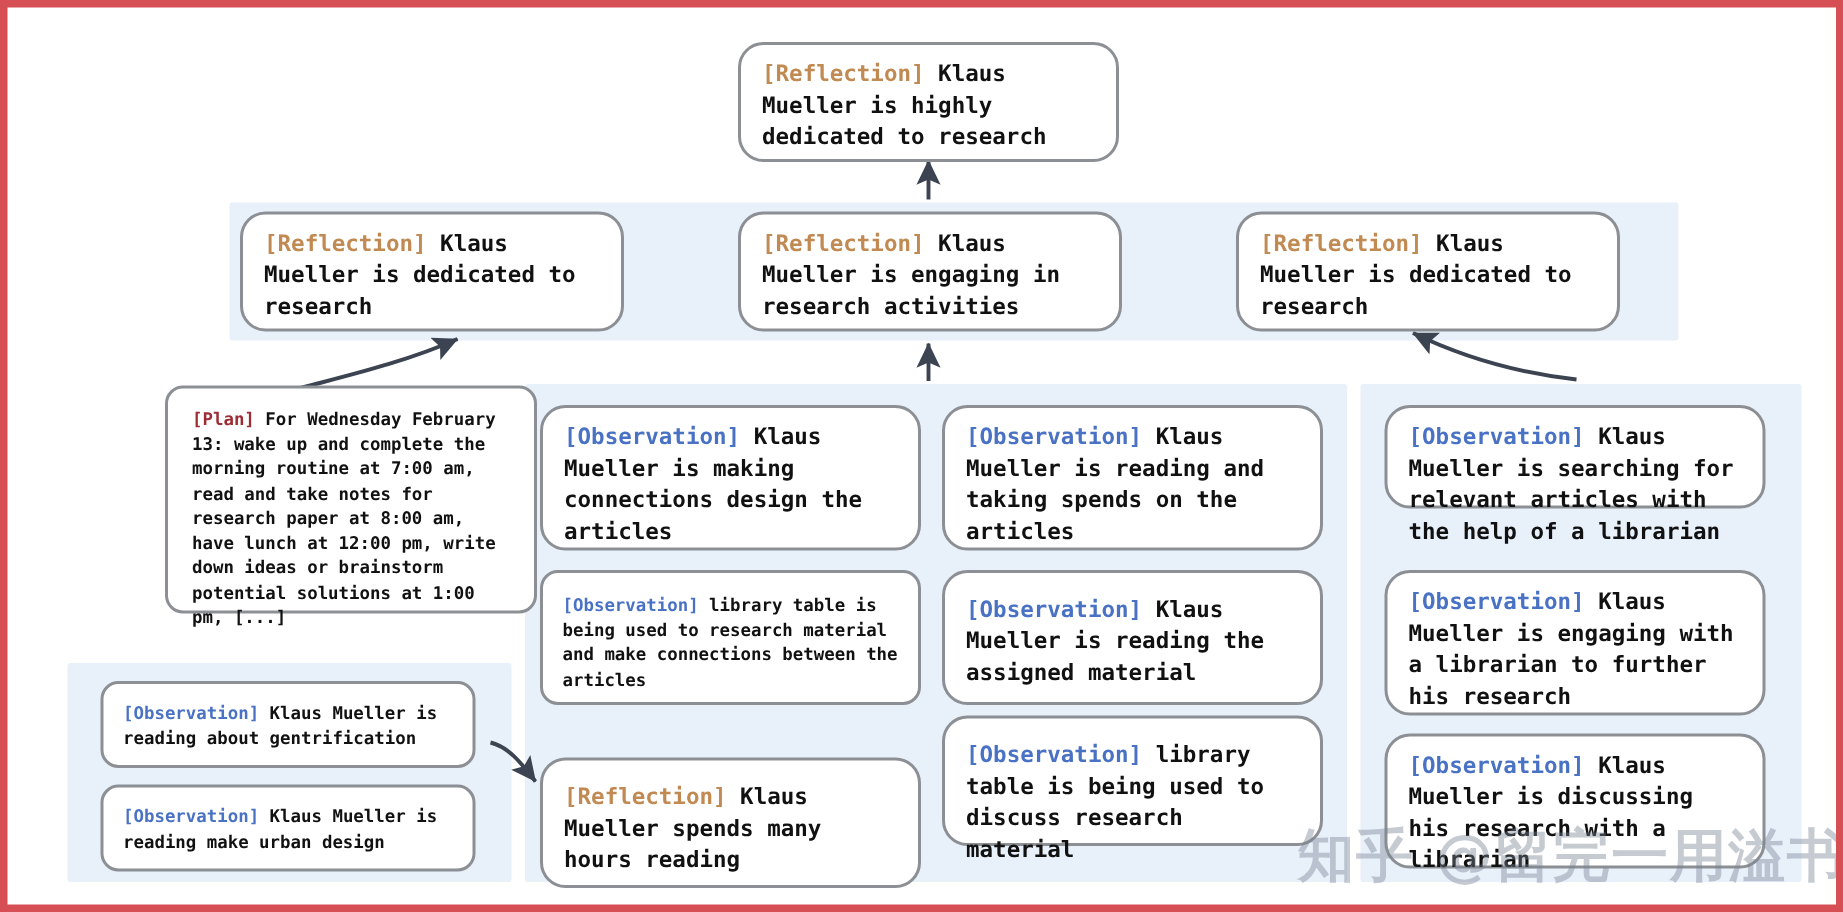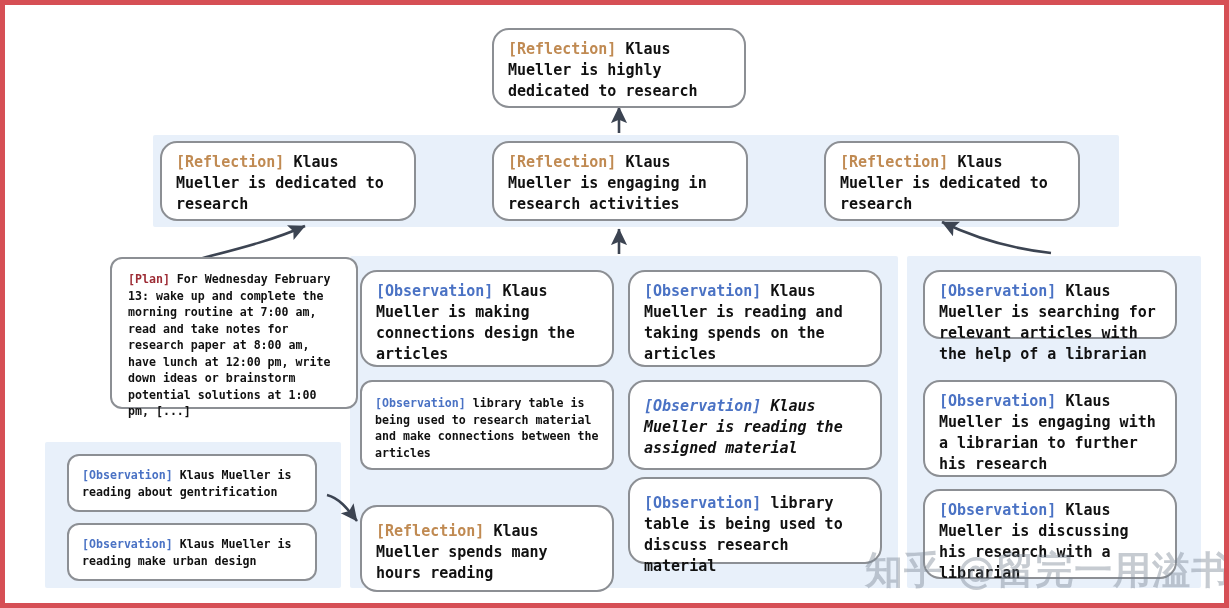--- a/index.html
+++ b/index.html
@@ -141,21 +141,21 @@
     </div>
 
     <div class="node fs-normal" style="left:355px; top:484px; width:254px; height:87px; padding:14px 12px 9px 14px;margin-top:16px;">
       <span class="txt"><span class="tag tag-reflection">[Reflection]</span><span> Klaus Mueller spends many hours reading</span></span>
     </div>
 
     <div class="node fs-normal" style="left:623px; top:265px; width:254px; height:97px;">
       <span class="txt"><span class="tag tag-observation">[Observation]</span><span> Klaus Mueller is reading and taking spends on the articles</span></span>
     </div>
 
-    <div class="node fs-normal" style="left:623px; top:375px; width:254px; height:90px; padding:14px 12px 9px 14px;font-style:italic;">
+    <div class="node fs-normal" style="left:623px; top:375px; width:254px; height:90px; padding:14px 12px 9px 14px;">
       <span class="txt"><span class="tag tag-observation">[Observation]</span><span> Klaus Mueller is reading the assigned material</span></span>
     </div>
 
     <div class="node fs-normal" style="left:623px; top:472px; width:254px; height:87px; padding:14px 12px 9px 14px;">
       <span class="txt"><span class="tag tag-observation">[Observation]</span><span> library table is being used to discuss research material</span></span>
     </div>
 
     <div class="node fs-normal" style="left:918px; top:265px; width:254px; height:69px;">
       <span class="txt"><span class="tag tag-observation">[Observation]</span><span> Klaus Mueller is searching for relevant articles with the help of a librarian</span></span>
     </div>

